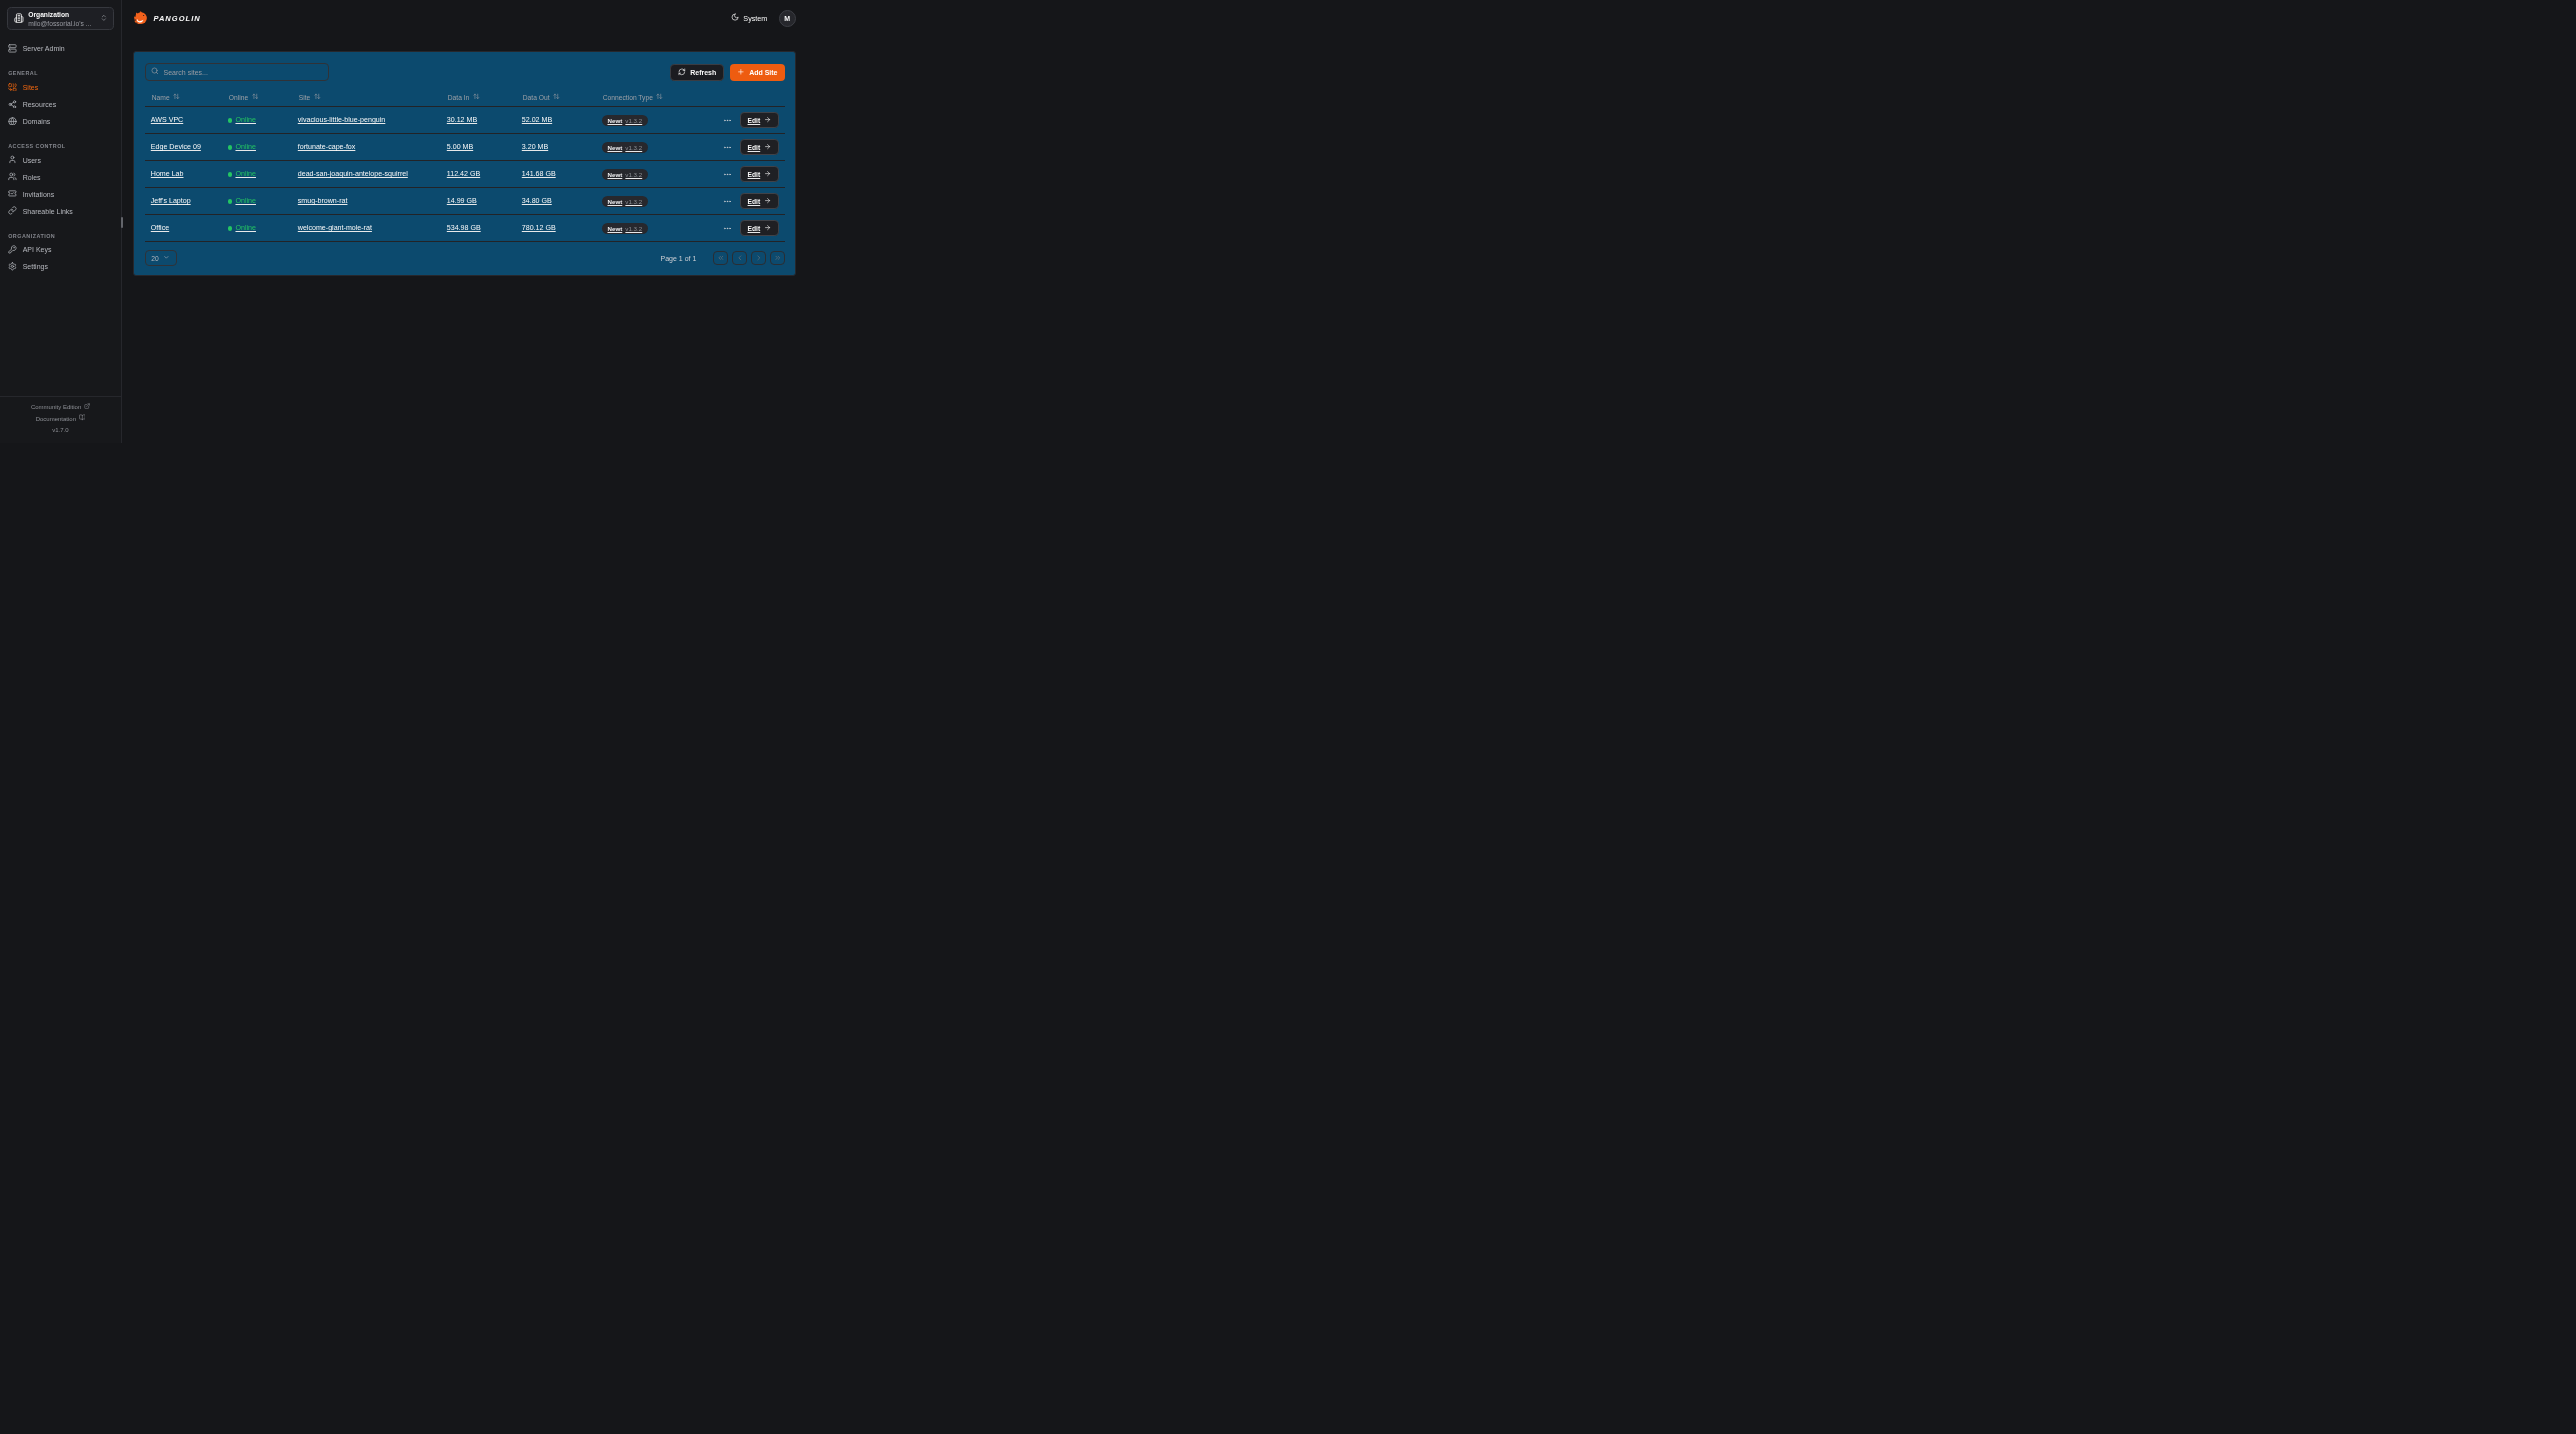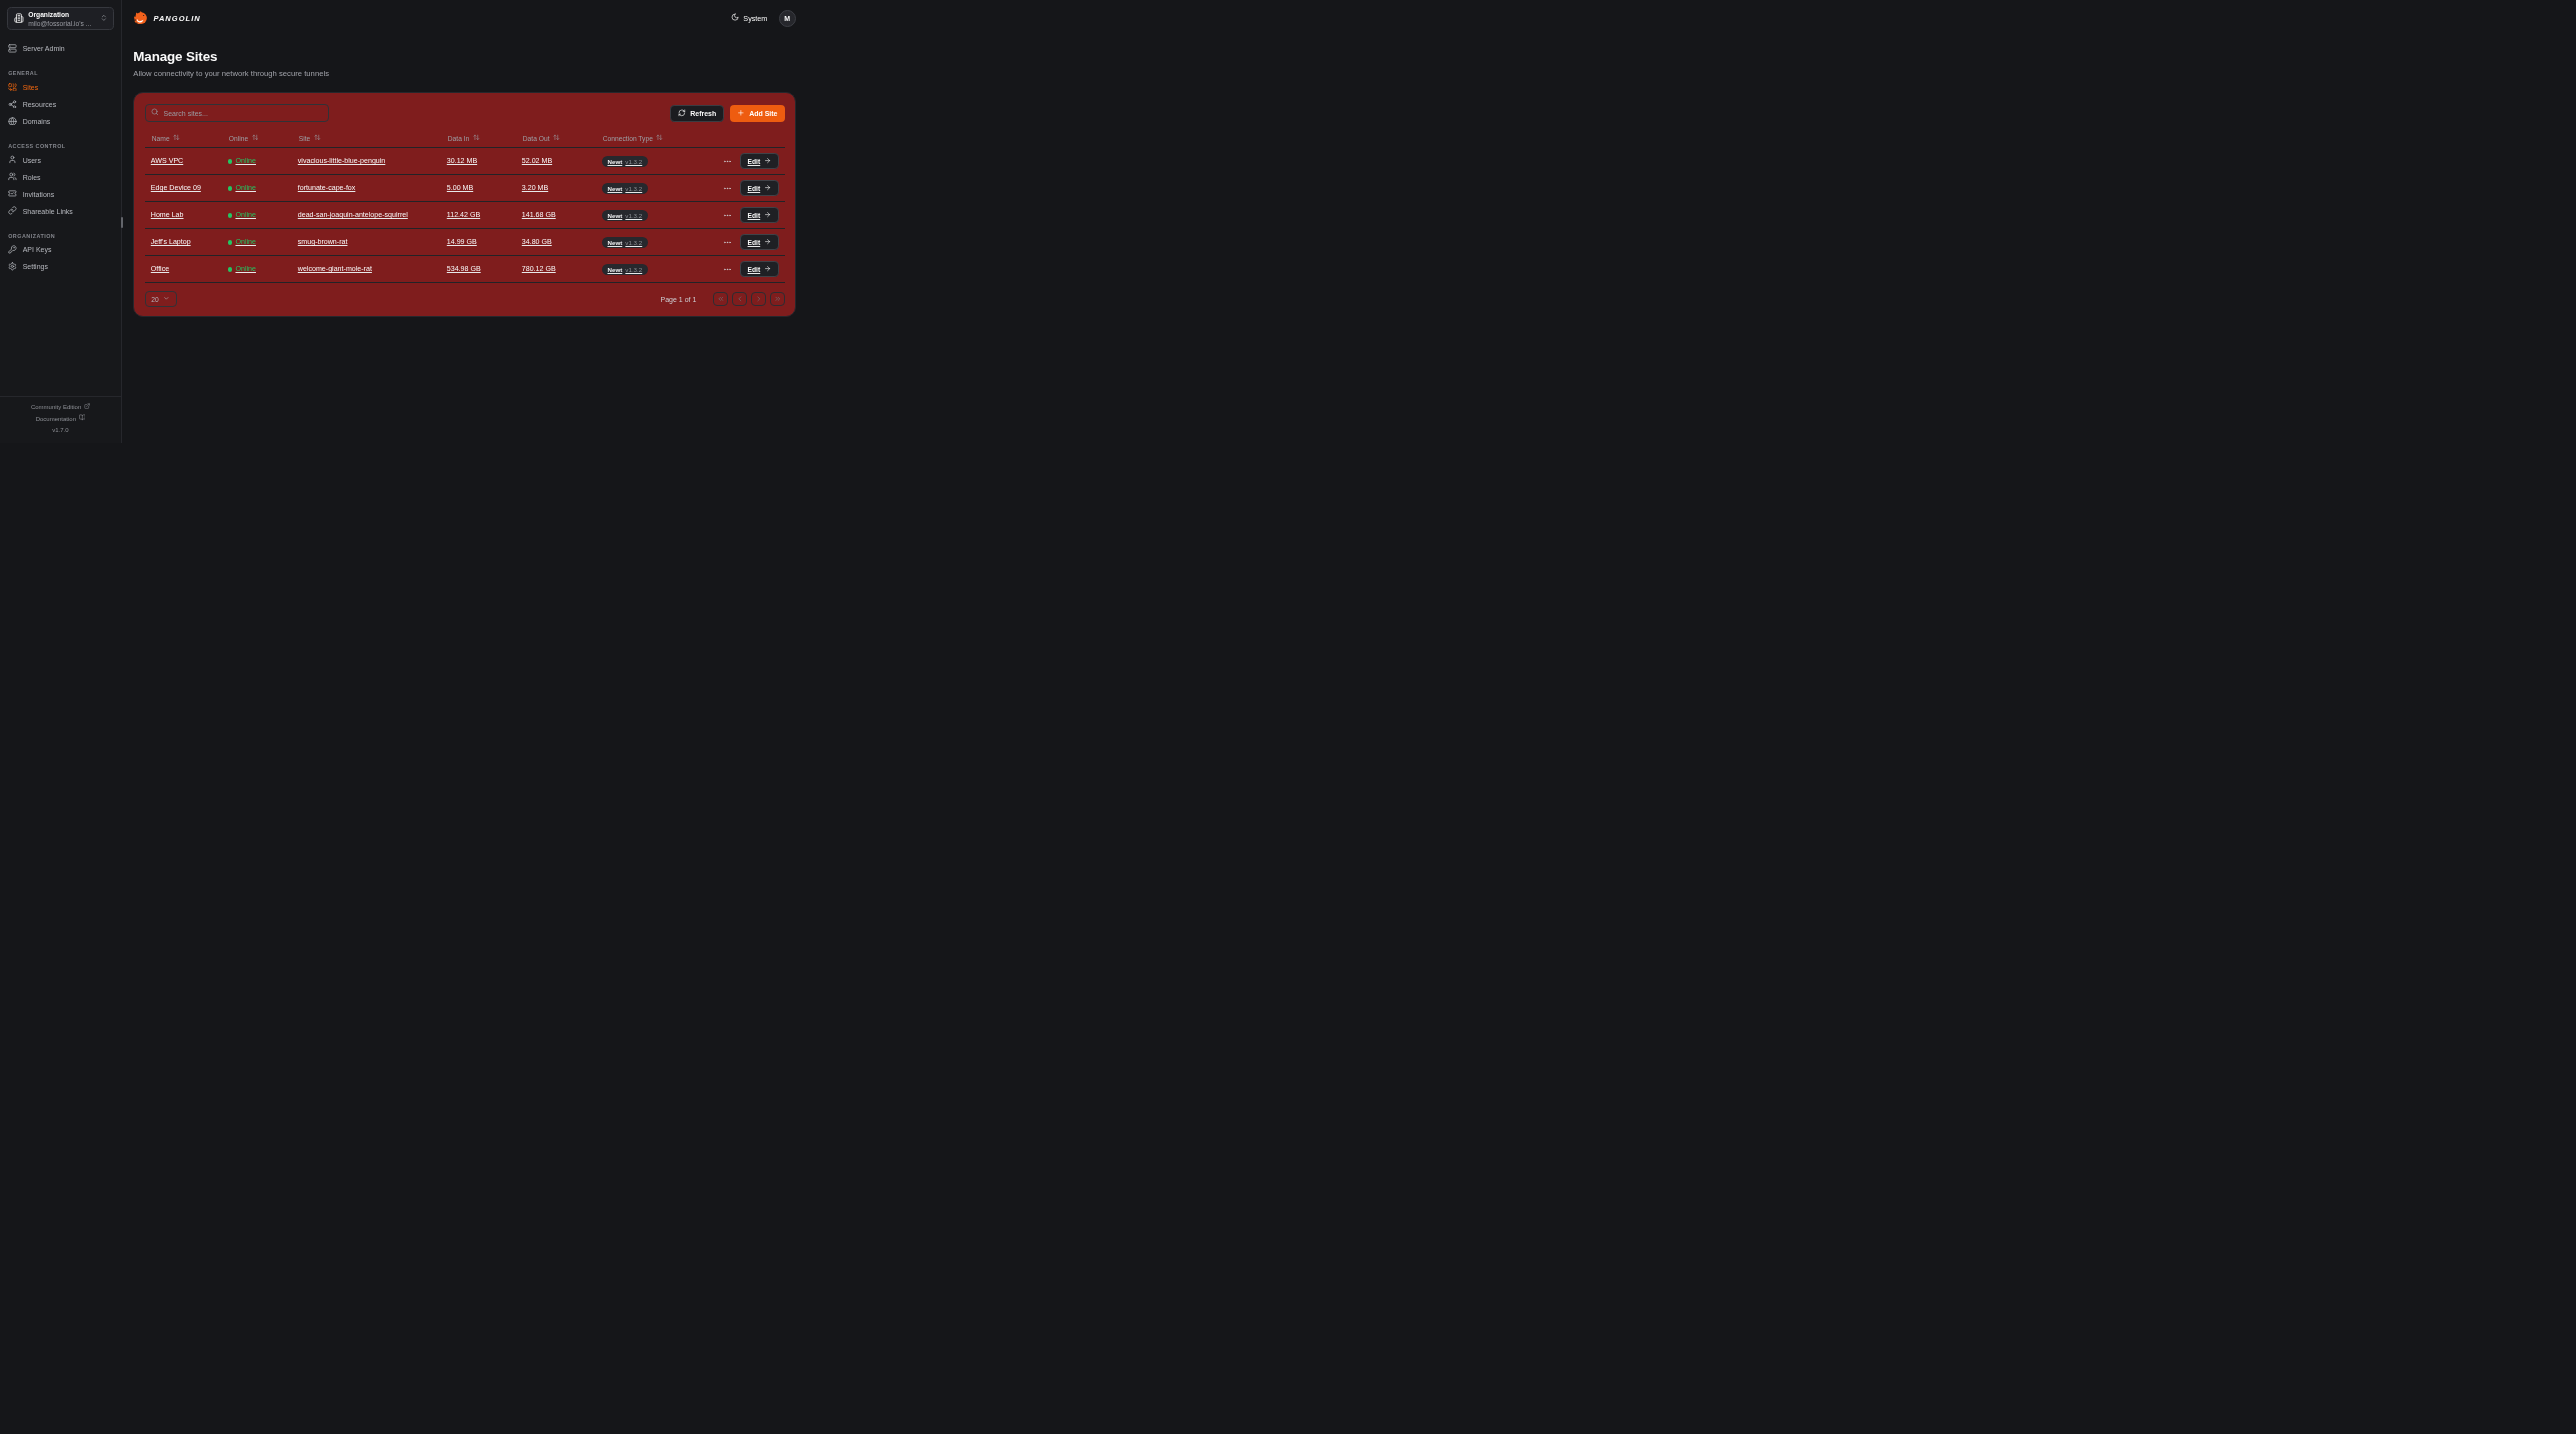--- a/index.html
+++ b/index.html
@@ -68,21 +68,21 @@
     display:flex; align-items:center; justify-content:center;
     font-size:7px; font-weight:700; color:#fafafa; cursor:pointer;
   }
 
   .page-head { padding:12.4px 12.4px 0 11.3px; }
   .page-title { font-size:13.4px; font-weight:700; color:#fafafa; letter-spacing:-.01em; }
   .page-sub { margin-top:4.6px; font-size:7.7px; color:#a0a2a9; }
 
   .card {
     margin:14.4px 12px 0 11.3px; padding:10.8px 10.3px 9.3px;
-    border:0.5px solid #26272c; border-radius:10px; background:#7f1d1d;
+    border:0.5px solid #26272c; border-radius:3px; background:#0c4a6e;
   }
   .toolbar { display:flex; align-items:center; }
   .search-box {
     width:184px; height:18px; border:0.5px solid #303237; border-radius:4.1px;
     display:flex; align-items:center; gap:4.6px; padding:0 5.7px; color:#9a9ca3;
   }
   .search-box input {
     background:transparent; border:none; outline:none; color:#e8e9ea;
     font-size:7px; font-family:"Liberation Sans", sans-serif; width:100%;
   }
@@ -309,24 +309,20 @@
               <path d="M12 3a6 6 0 0 0 9 9 9 9 0 1 1-9-9Z"></path>
             </svg></span>
         <span>System</span>
       </div>
       <div class="avatar">
         <span>M</span>
       </div>
     </div>
   </header>
 
-  <section class="page-head">
-    <h1 class="page-title">Manage Sites</h1>
-    <p class="page-sub">Allow connectivity to your network through secure tunnels</p>
-  </section>
 
   <section class="card">
     <div class="toolbar">
       <div class="search-box">
         <span><svg class="ic" width="7.7" height="7.7" viewBox="0 0 24 24">
               <circle cx="11" cy="11" r="8"></circle>
               <path d="m21 21-4.3-4.3"></path>
             </svg></span>
         <input type="text" placeholder="Search sites..." style="">
       </div>

